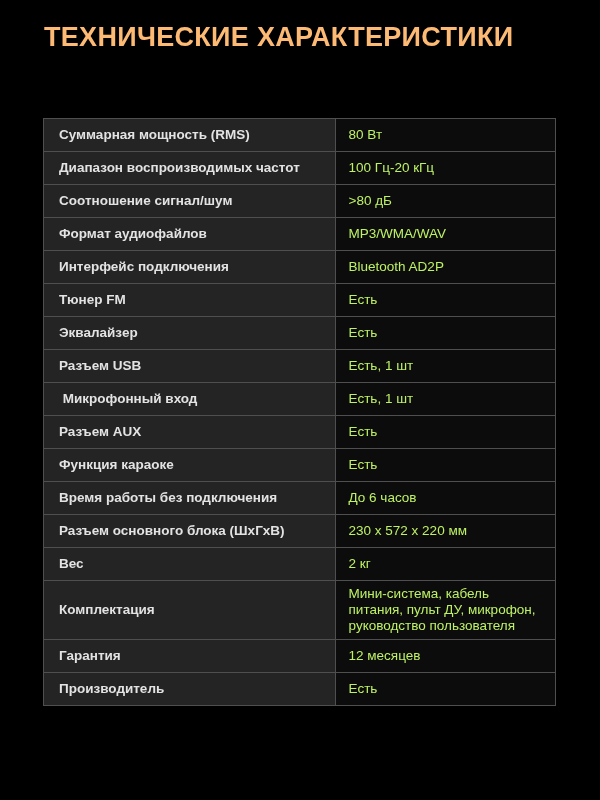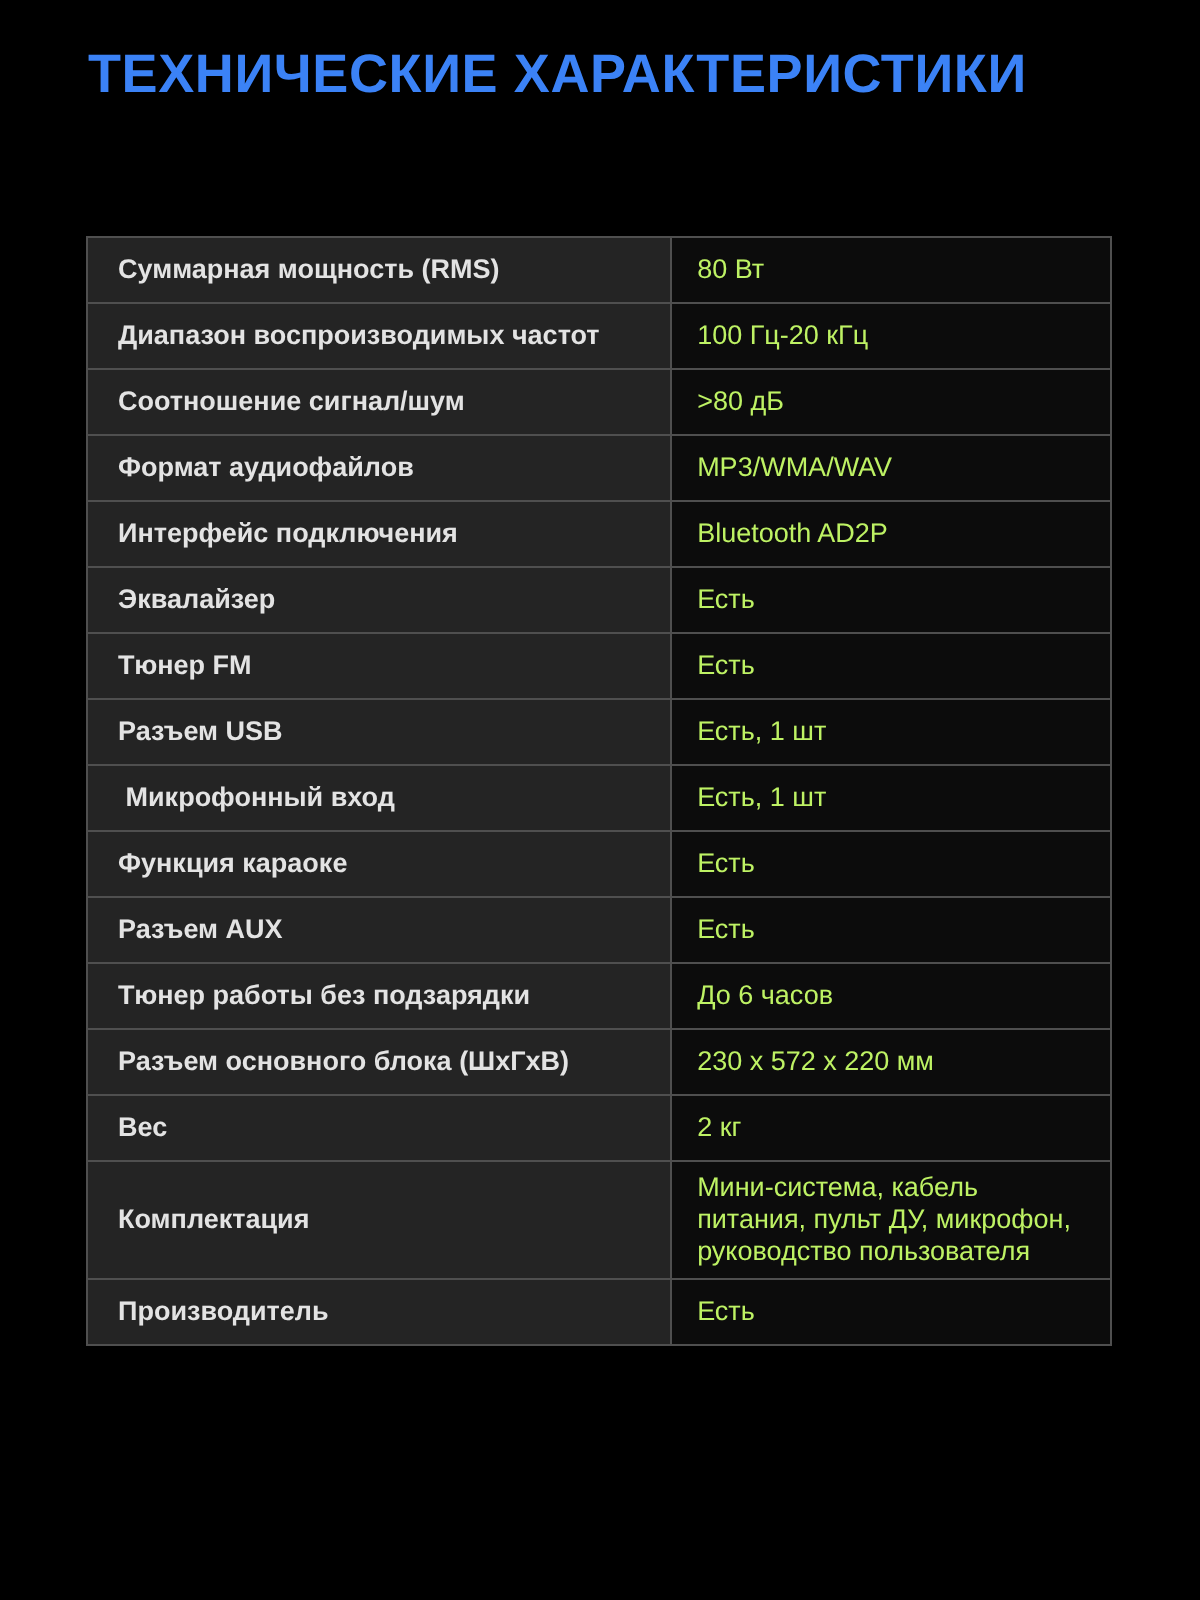--- a/index.html
+++ b/index.html
@@ -10,21 +10,21 @@
     overflow: hidden;
     font-family: "Liberation Sans", sans-serif;
   }
   .page-title {
     position: absolute;
     left: 44px; top: 22px;
     margin: 0;
     font-size: 27px;
     font-weight: 700;
     letter-spacing: 0.3px;
-    color: #3b82f6;
+    color: #fdba74;
     white-space: nowrap;
   }
   table.spec-table {
     position: absolute;
     left: 43px; top: 118px;
     width: 513px;
     border-collapse: collapse;
     table-layout: fixed;
   }
   table.spec-table td {
@@ -74,58 +74,62 @@
         </tr>
         <tr>
           <td class="label-cell">Формат аудиофайлов</td>
           <td class="value-cell">MP3/WMA/WAV</td>
         </tr>
         <tr>
           <td class="label-cell">Интерфейс подключения</td>
           <td class="value-cell">Bluetooth AD2P</td>
         </tr>
         <tr>
-          <td class="label-cell">Эквалайзер</td>
+          <td class="label-cell">Тюнер FM</td>
           <td class="value-cell">Есть</td>
         </tr>
         <tr>
-          <td class="label-cell">Тюнер FM</td>
+          <td class="label-cell">Эквалайзер</td>
           <td class="value-cell">Есть</td>
         </tr>
         <tr>
           <td class="label-cell">Разъем USB</td>
           <td class="value-cell">Есть, 1 шт</td>
         </tr>
         <tr>
           <td class="label-cell"> Микрофонный вход</td>
           <td class="value-cell">Есть, 1 шт</td>
         </tr>
         <tr>
+          <td class="label-cell">Разъем AUX</td>
+          <td class="value-cell">Есть</td>
+        </tr>
+        <tr>
           <td class="label-cell">Функция караоке</td>
           <td class="value-cell">Есть</td>
         </tr>
         <tr>
-          <td class="label-cell">Разъем AUX</td>
-          <td class="value-cell">Есть</td>
-        </tr>
-        <tr>
-          <td class="label-cell">Тюнер работы без подзарядки</td>
+          <td class="label-cell">Время работы без подключения</td>
           <td class="value-cell">До 6 часов</td>
         </tr>
         <tr>
           <td class="label-cell">Разъем основного блока (ШхГхВ)</td>
           <td class="value-cell">230 x 572 x 220 мм</td>
         </tr>
         <tr>
           <td class="label-cell">Вес</td>
           <td class="value-cell">2 кг</td>
         </tr>
         <tr>
           <td class="label-cell">Комплектация</td>
           <td class="value-cell">Мини-система, кабель питания, пульт ДУ, микрофон, руководство пользователя</td>
         </tr>
         <tr>
+          <td class="label-cell">Гарантия</td>
+          <td class="value-cell">12 месяцев</td>
+        </tr>
+        <tr>
           <td class="label-cell">Производитель</td>
           <td class="value-cell">Есть</td>
         </tr>
       </tbody>
   </table>
 </div>
 
 </body></html>

